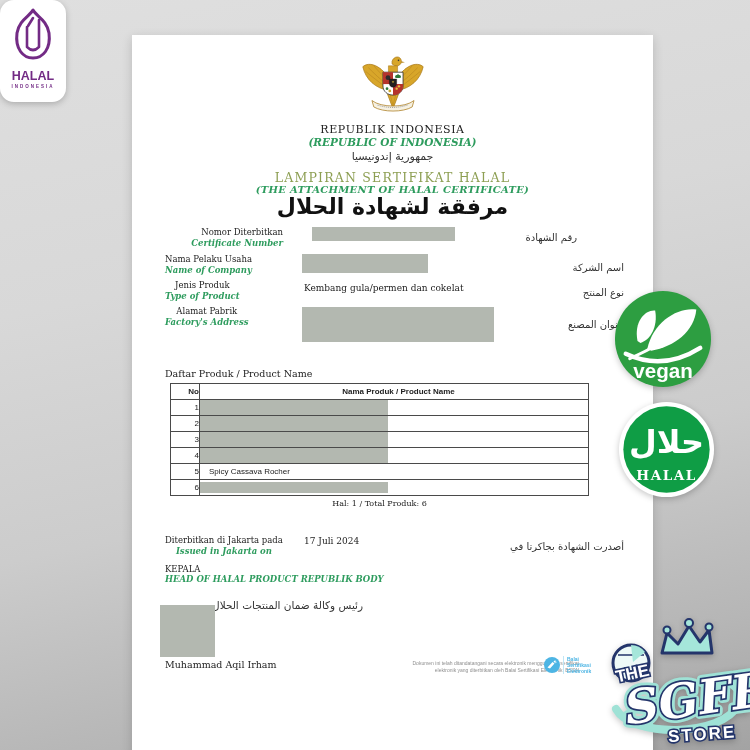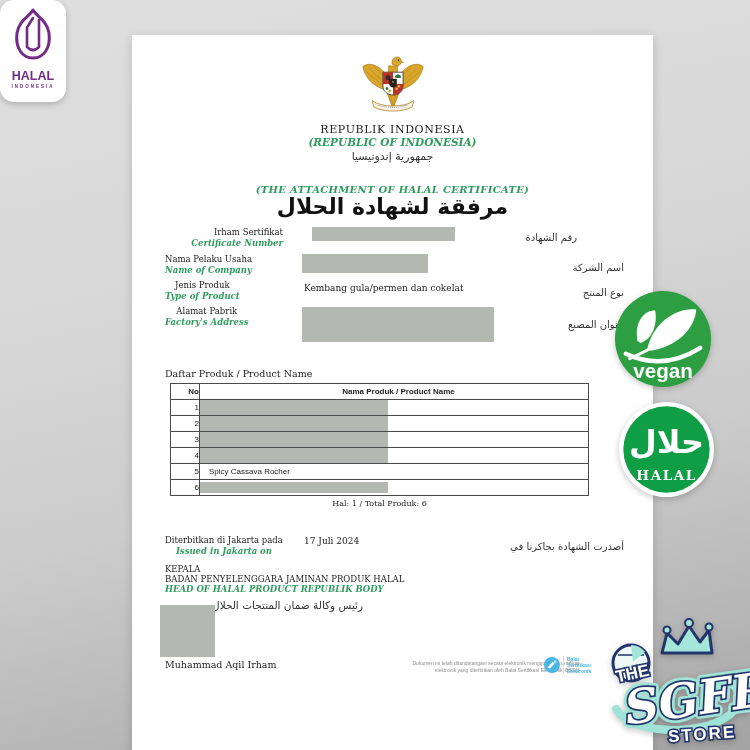--- a/index.html
+++ b/index.html
@@ -105,25 +105,26 @@
       <path d="M35,30 l0.9,2.8 l-2.4,-1.7 h3 l-2.4,1.7 Z" fill="#e3c23a"></path>
 
       <path d="M12,52 C22,60 48,60 58,52 L56,59 C46,65 24,65 14,59 Z" fill="#f6f1e2" stroke="#a8781a" stroke-width="0.8"></path>
       <path d="M18,57 C30,60.5 40,60.5 52,56.5" stroke="#8b8b8b" stroke-width="0.8" stroke-dasharray="1.3,1" fill="none"></path>
     </svg>
   </div>
 
   <div class="ctr country">REPUBLIK INDONESIA</div>
   <div class="ctr country-en">(REPUBLIC OF INDONESIA)</div>
   <div class="ctr country-ar">جمهورية إندونيسيا</div>
+  <div class="ctr doc-title">LAMPIRAN SERTIFIKAT HALAL</div>
   <div class="ctr doc-title-en">(THE ATTACHMENT OF HALAL CERTIFICATE)</div>
   <div class="ctr doc-title-ar">مرفقة لشهادة الحلال</div>
 
   <div class="lbl f0l">
-    <span>Irham Sertifikat</span>
+    <span>Nomor Diterbitkan</span>
     <span class="en">Certificate Number</span>
   </div>
   <div class="redact f0b"></div>
   <div class="ar f0a">رقم الشهادة</div>
 
   <div class="lbl f1l">
     <span>Nama Pelaku Usaha</span>
     <span class="en">Name of Company</span>
   </div>
   <div class="redact f1b"></div>
@@ -190,21 +191,20 @@
 
   <div class="lbl iss-l">
     <span>Diterbitkan di Jakarta pada</span>
     <span class="en">Issued in Jakarta on</span>
   </div>
   <div class="iss-date">17 Juli 2024</div>
   <div class="ar iss-ar">أصدرت الشهادة بجاكرتا في</div>
 
   <div class="kepala">
     <div>KEPALA</div>
-    <div>BADAN PENYELENGGARA JAMINAN PRODUK HALAL</div>
     <div class="en">HEAD OF HALAL PRODUCT REPUBLIK BODY</div>
   </div>
   <div class="ar head-ar">رئيس وكالة ضمان المنتجات الحلال</div>
   <div class="redact sigbox"></div>
   <div class="signame">Muhammad Aqil Irham</div>
 
   <div class="fineprint">
     <div>Dokumen ini telah ditandatangani secara elektronik menggunakan sertifikat</div>
     <div>elektronik yang diterbitkan oleh Balai Sertifikasi Elektronik, BSSN</div>
   </div>

